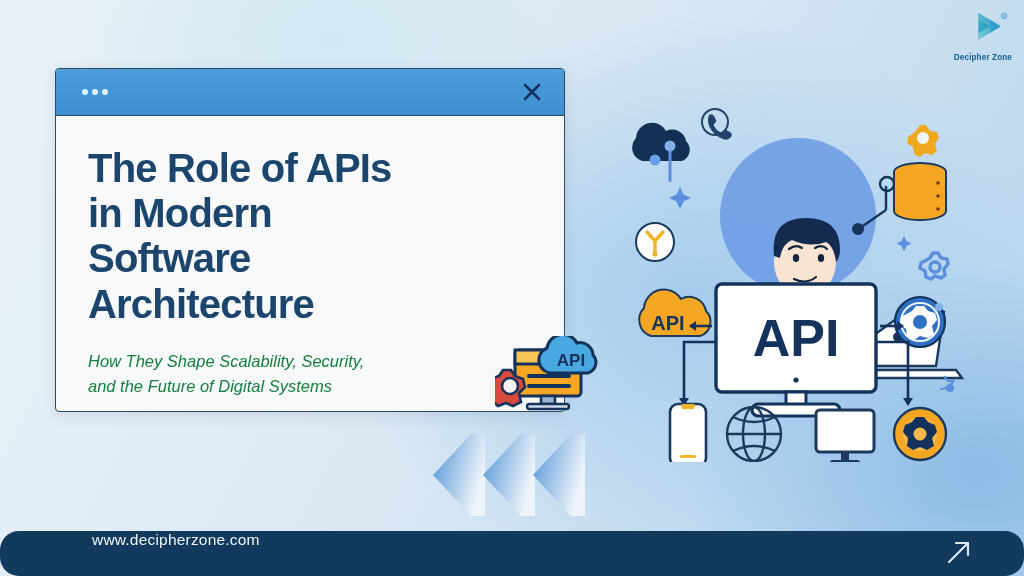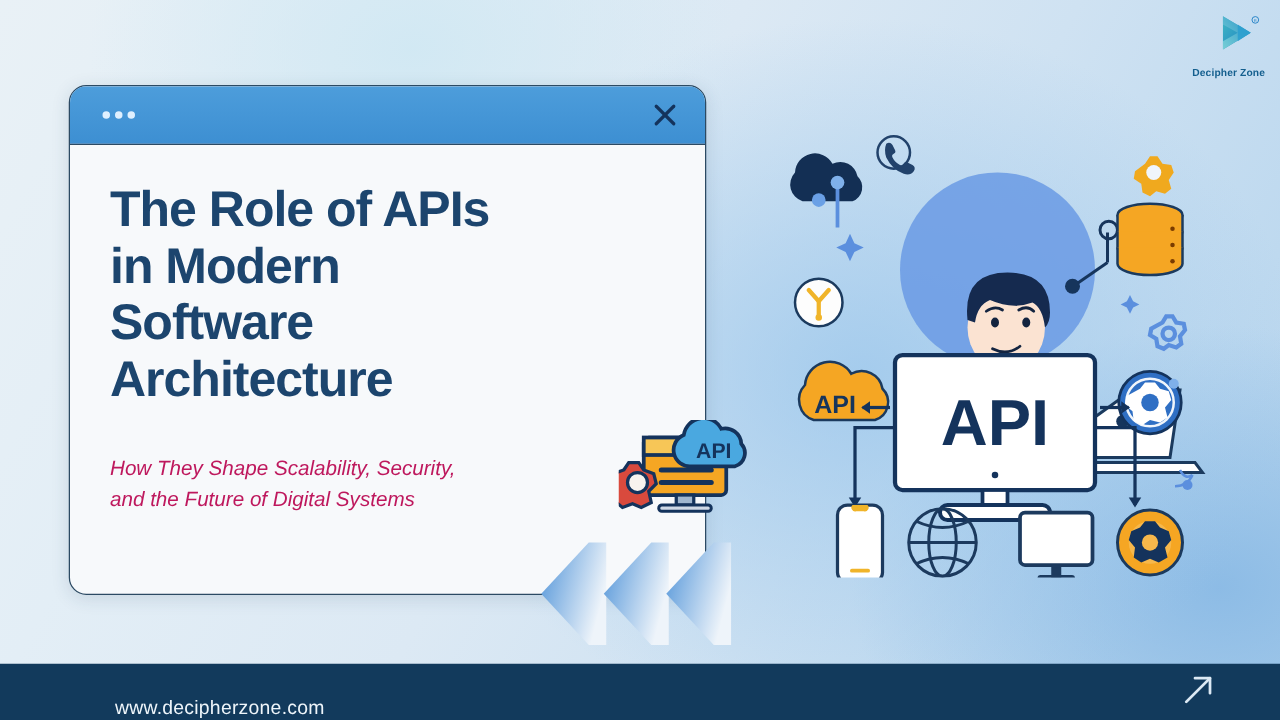--- a/index.html
+++ b/index.html
@@ -12,56 +12,56 @@
     background:
       radial-gradient(ellipse 520px 420px at 690px 300px, rgba(150,196,235,.75) 0%, rgba(150,196,235,0) 68%),
       radial-gradient(ellipse 420px 300px at 975px 470px, rgba(133,183,228,.85) 0%, rgba(133,183,228,0) 70%),
       radial-gradient(ellipse 360px 260px at 330px 40px,  rgba(208,232,243,.9) 0%, rgba(208,232,243,0) 72%),
       linear-gradient(118deg,#e9f1f6 0%, #e3eef6 22%, #dce9f4 45%, #cfe2f2 65%, #bed9ef 85%, #b2d2ec 100%);
   }
 
   
   .footer{
     position:absolute; left:0; bottom:0; width:1024px; height:45px;
-    background:#123a5c; display:flex; align-items:flex-end;
+    background:#123a5c; display:flex; align-items:flex-start;border-radius:19px;
   }
   .footer-url{
     margin-left:92px; color:#eef5fa; font-size:15.5px; letter-spacing:.2px;
   }
   .footer-arrow{ position:absolute; right:50px; top:50%; transform:translateY(-50%); }
 
   
   .logo{ position:absolute; right:12px; top:10px; width:74px; text-align:right; }
   .logo-mark{ height:37px; }
   .logo-text{
     margin-top:2px; font-size:8.2px; font-weight:bold; color:#145f8e; letter-spacing:.1px;
   }
 
   
   .card{
-    position:absolute; left:55px; top:68px; width:510px; height:408px;
-    border-radius:14px; border:1px solid #2c4a63; background:#f7f9fb;
+    position:absolute; left:55px; top:68px; width:510px; height:344px;
+    border-radius:4px; border:1px solid #2c4a63; background:#f7f9fb;
     box-shadow:0 3px 14px rgba(30,60,90,.13); overflow:hidden;
   }
   .titlebar{
     height:47px; background:linear-gradient(180deg,#4d9ddb 0%,#3d8fd2 100%);
     border-bottom:1px solid #2c4a63; display:flex; align-items:center;
     justify-content:space-between; padding:0 22px 0 26px;
   }
   .dots{ display:flex; gap:4px; }
   .dots i{ width:6px; height:6px; border-radius:50%; background:#dff0ff; display:block; }
   .close-x{ line-height:0; }
   .card-body{ padding:30px 34px 0 32px; }
   .headline{
     font-size:40px; line-height:1.13; font-weight:bold; color:#1c456e;
     letter-spacing:-.8px; white-space:pre-line;
   }
   .subhead{
-    margin-top:36px; font-size:16.5px; line-height:1.5; font-style:italic;
-    color:#be185d; white-space:pre-line;
+    margin-top:22px; font-size:16.5px; line-height:1.5; font-style:italic;
+    color:#15803d; white-space:pre-line;
   }
 
   
   .chevrons{ position:absolute; left:425px; top:428px; width:160px; height:95px; }
 
   
   .illu{ position:absolute; left:598px; top:86px; width:426px; height:376px; }
 </style>
 </head>
 <body>

